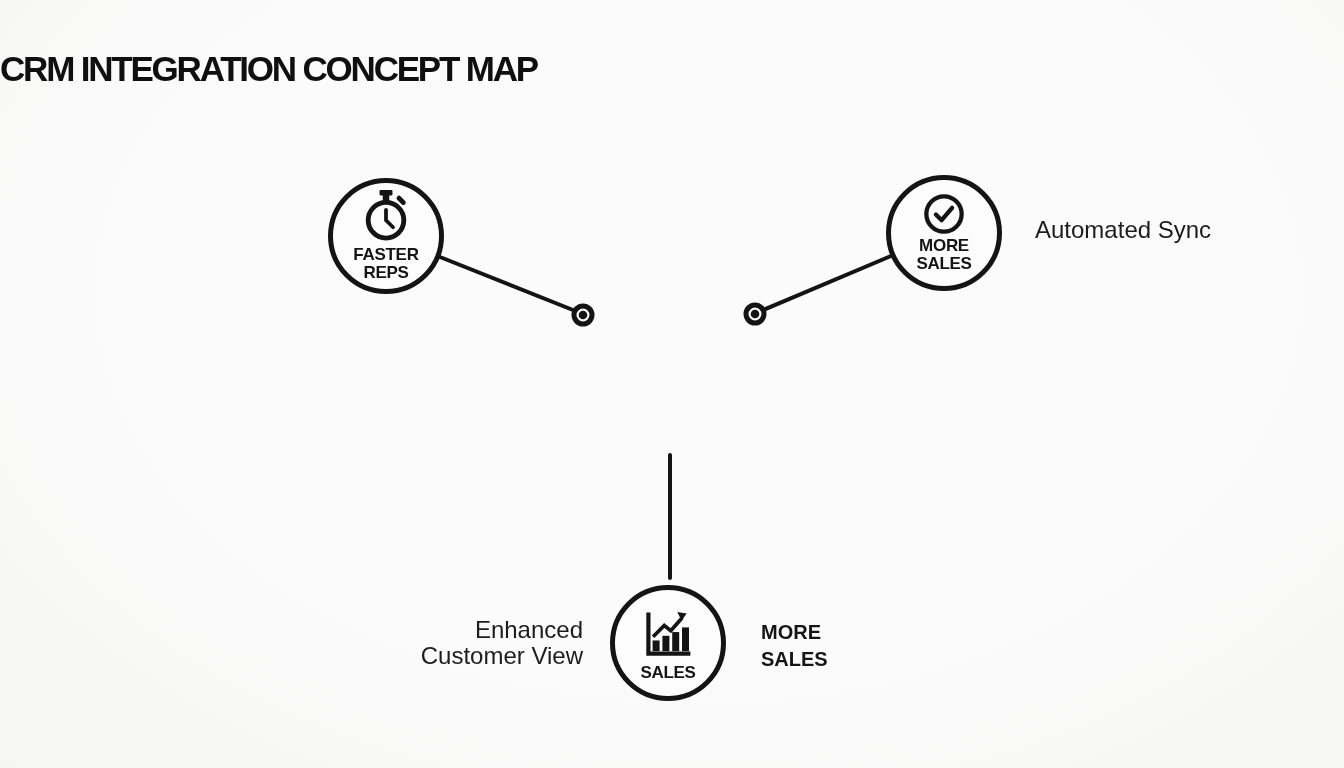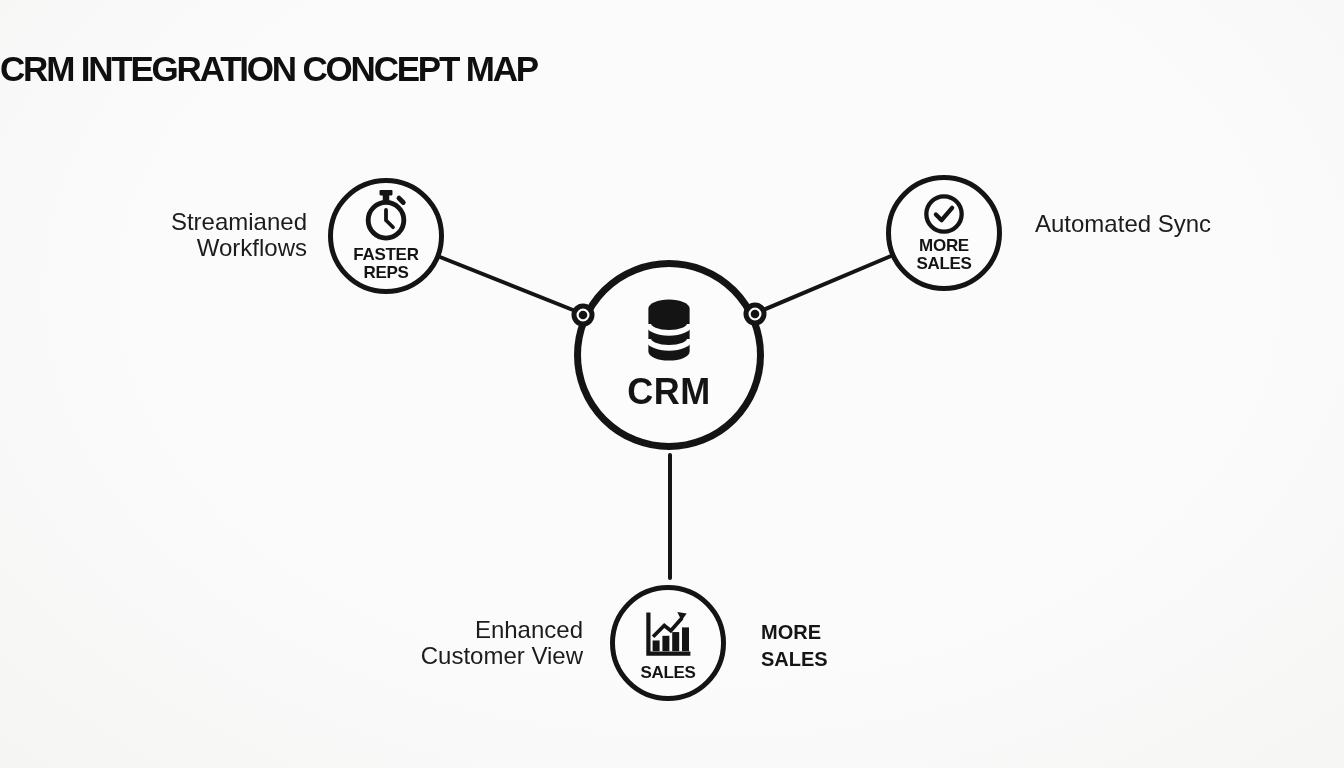--- a/index.html
+++ b/index.html
@@ -48,26 +48,22 @@
   }
   .node svg { display: block; }
 </style>
 </head>
 <body>
 
 <div id="canvas">
 
   <div class="title">CRM INTEGRATION CONCEPT MAP</div>
 
-  <div class="annotation right-aligned" style="left:117px; top:209px; width:190px;">
-    <div>Streamianed</div>
-    <div>Workflows</div>
-  </div>
 
-  <div class="annotation" style="left:1035px; top:211px;">
+  <div class="annotation" style="left:1035px; top:217px;">
     <div>Automated Sync</div>
   </div>
 
   <div class="annotation right-aligned" style="left:383px; top:617px; width:200px;">
     <div>Enhanced</div>
     <div>Customer View</div>
   </div>
 
   <div class="annotation heavy" style="left:761px; top:619px;">
     <div>MORE</div>
@@ -92,28 +88,20 @@
     <svg width="42" height="42" viewBox="0 0 44 44">
       <circle cx="22" cy="22" r="18.5" fill="none" stroke="#141414" stroke-width="4.5"></circle>
       <path d="M13.5,22.5 L19.5,28.5 L30.5,15.5" fill="none" stroke="#141414" stroke-width="4.5" stroke-linecap="round" stroke-linejoin="round"></path>
     </svg>
     <div class="node-label">
       <div>MORE</div>
       <div>SALES</div>
     </div>
   </div>
 
-  <div class="node node-crm">
-    <svg width="60" height="67" viewBox="0 0 64 71">
-      <path d="M10,12 a22,9.5 0 0 1 44,0 v46 a22,9.5 0 0 1 -44,0 z" fill="#141414"></path>
-      <path d="M10,28.5 a22,9.5 0 0 0 44,0" fill="none" stroke="#fcfcfc" stroke-width="6"></path>
-      <path d="M10,44.5 a22,9.5 0 0 0 44,0" fill="none" stroke="#fcfcfc" stroke-width="6"></path>
-    </svg>
-    <div class="crm-label">CRM</div>
-  </div>
 
   <div class="node node-sales">
     <svg width="56" height="58" viewBox="0 0 60 60">
       <path d="M9,8 L9,52 L54,52" fill="none" stroke="#141414" stroke-width="4.5"></path>
       <rect x="13.5" y="38" width="7.5" height="11.5" fill="#141414"></rect>
       <rect x="24" y="33" width="7.5" height="16.5" fill="#141414"></rect>
       <rect x="34.5" y="29" width="7.5" height="20.5" fill="#141414"></rect>
       <rect x="45" y="24" width="7.5" height="25.5" fill="#141414"></rect>
       <path d="M14,34 L26,22 L33,27.5 L45,14" fill="none" stroke="#141414" stroke-width="4"></path>
       <path d="M50,9 L40,7.5 L44.5,17 z" fill="#141414"></path>

